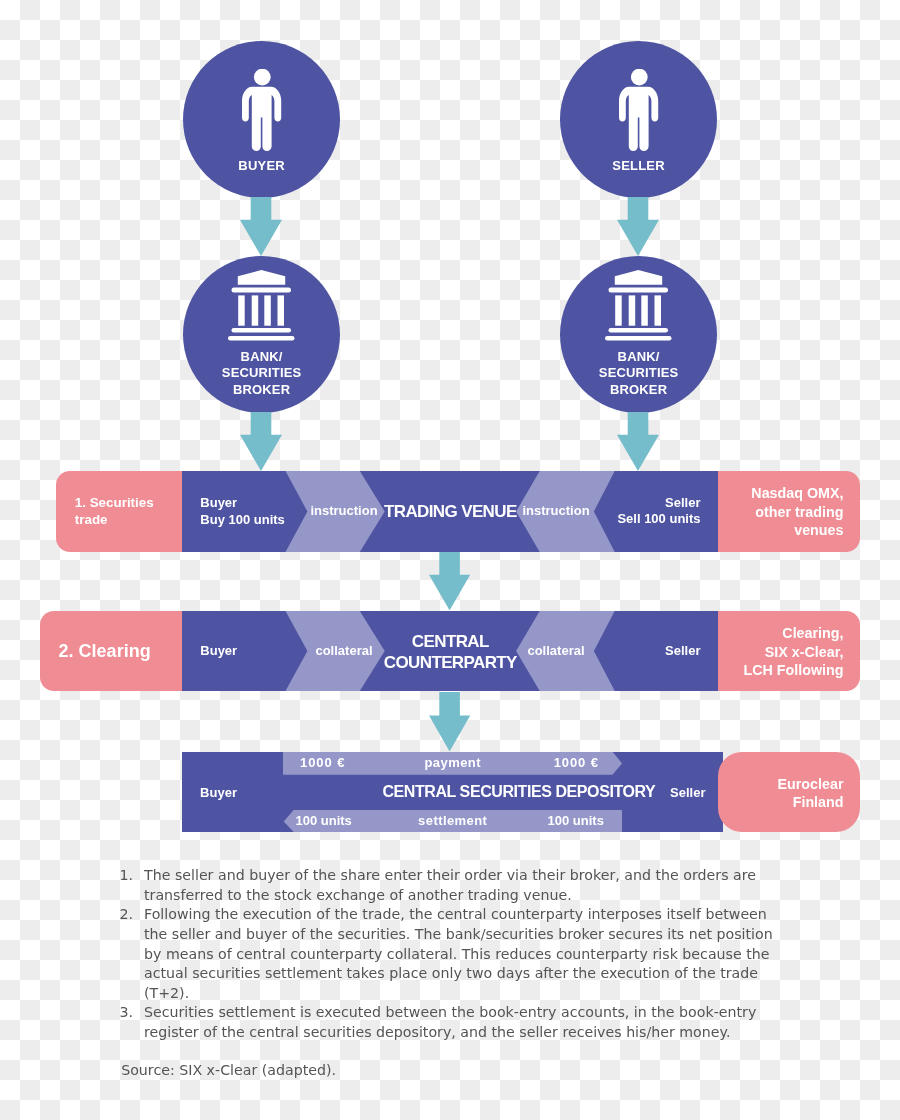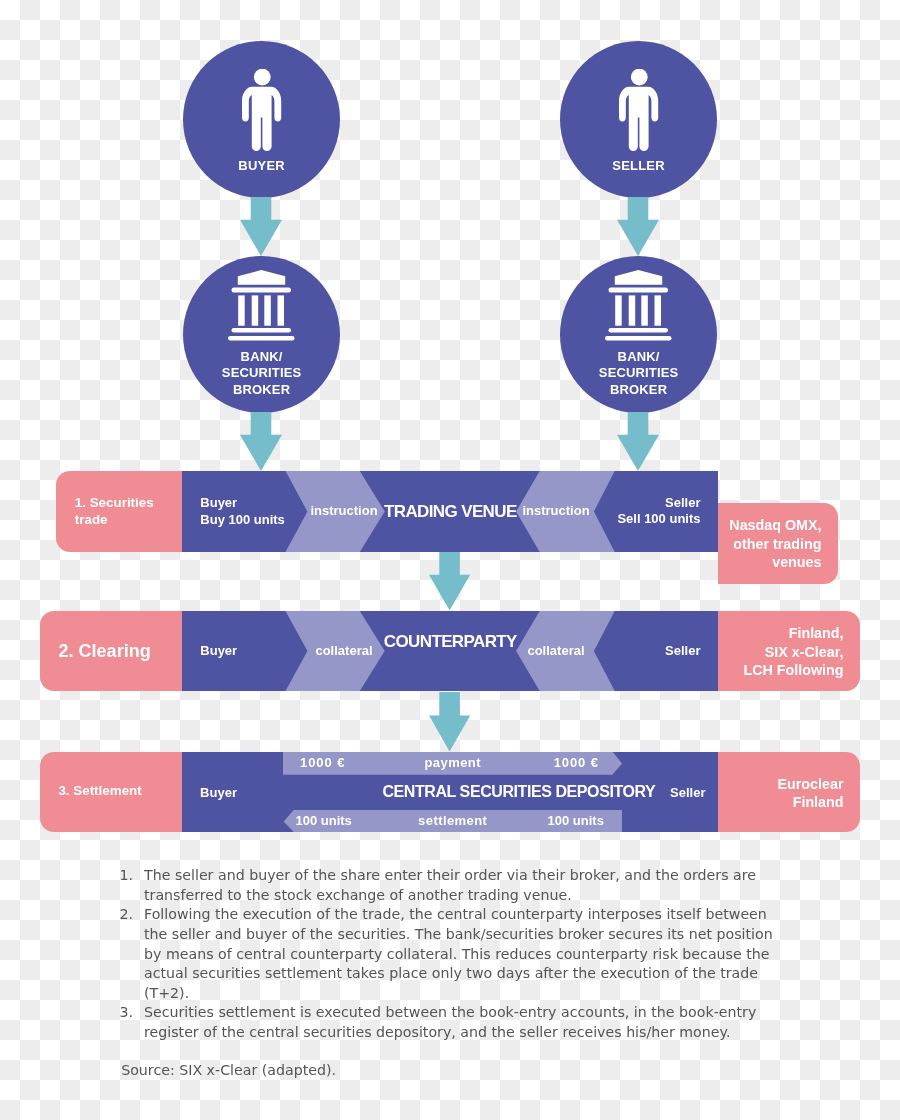--- a/index.html
+++ b/index.html
@@ -146,79 +146,77 @@
           <div>Buy 100 units</div>
         </div>
       <div class="txt b" style="left:62px;width:200px;top:32.1px;font-size:13px;line-height:16.8px;text-align:center;">instruction</div>
       <div class="txt b" style="left:68px;width:400px;top:29.9px;font-size:17px;line-height:21px;text-align:center;letter-spacing:-0.62px;text-indent:0.62px;">TRADING VENUE</div>
       <div class="txt b" style="left:274px;width:200px;top:32.1px;font-size:13px;line-height:16.8px;text-align:center;">instruction</div>
       <div class="txt b" style="right:17.5px;top:23.6px;font-size:13px;line-height:16.8px;text-align:right;">
           <div>Seller</div>
           <div>Sell 100 units</div>
         </div>
     </div>
-    <div class="seg pinkR" style="left:678px;width:120px;margin-top:32px;">
+    <div class="seg pinkR" style="left:678px;width:142px;">
       <div class="txt b" style="right:16.5px;top:13.1px;font-size:14.3px;line-height:18.4px;text-align:right;">
           <div>Nasdaq OMX,</div>
           <div>other trading</div>
           <div>venues</div>
         </div>
     </div>
   </div>
 
   <div class="row" style="left:40px;top:611px;width:820px;height:80px;">
     <div class="seg pinkL" style="left:0;width:142px;">
       <div class="txt b" style="left:18.6px;top:31.5px;font-size:18px;line-height:16.8px;">2. Clearing</div>
     </div>
     <div class="seg blue" style="left:142px;width:536px;">
       <svg width="536" height="80" viewBox="0 0 536 80" style="position:absolute;left:0;top:0;">
         <path fill="#9597c9" d="M103.5,0 H177.8 L202.7,40 L177.8,80 H103.5 L125.4,40 Z"></path>
         <path fill="#9597c9" d="M357.7,0 H432.7 L411.9,40 L432.7,80 H357.7 L334.1,40 Z"></path>
       </svg>
       <div class="txt b" style="left:18.3px;top:32.1px;font-size:13px;line-height:16.8px;">Buyer</div>
       <div class="txt b" style="left:62px;width:200px;top:31.5px;font-size:13px;line-height:16.8px;text-align:center;">collateral</div>
       <div class="txt b" style="left:68px;width:400px;top:21px;font-size:17px;line-height:20.8px;text-align:center;letter-spacing:-0.62px;text-indent:0.62px;">
+          <div>CENTRAL</div>
           <div>COUNTERPARTY</div>
         </div>
       <div class="txt b" style="left:274px;width:200px;top:31.5px;font-size:13px;line-height:16.8px;text-align:center;">collateral</div>
       <div class="txt b" style="right:17.5px;top:32.1px;font-size:13px;line-height:16.8px;text-align:right;">Seller</div>
     </div>
     <div class="seg pinkR" style="left:678px;width:142px;">
       <div class="txt b" style="right:16.5px;top:13.1px;font-size:14.3px;line-height:18.4px;text-align:right;">
-          <div>Finland,</div>
+          <div>Clearing,</div>
           <div>SIX x-Clear,</div>
           <div>LCH Following</div>
         </div>
     </div>
   </div>
 
   <div class="row" style="left:40px;top:752px;width:820px;height:80px;">
-    <div class="seg pinkL" style="left:0;width:142px;">
-      <div class="txt b" style="left:18.4px;top:31.1px;font-size:13.4px;line-height:16.8px;">3. Settlement</div>
-    </div>
     <div class="seg blue" style="left:142px;width:541px;">
       <svg width="536" height="80" viewBox="0 0 536 80" style="position:absolute;left:0;top:0;">
         <path fill="#9597c9" d="M101,0 H430.8 L440,11.4 L430.4,22.8 H101 Z"></path>
         <path fill="#9597c9" d="M111.7,58 H440 V80 H111.7 L101.7,69.4 Z"></path>
       </svg>
       <div class="txt" style="left:101px;width:339px;top:3.2px;height:18px;font-size:13px;line-height:16.8px;">
         <span class="b" style="position:absolute;left:17.1px;letter-spacing:0.9px;">1000 €</span>
         <span class="b" style="position:absolute;left:0;right:0;text-align:center;letter-spacing:0.42px;text-indent:0.42px;">payment</span>
         <span class="b" style="position:absolute;right:23.2px;letter-spacing:0.9px;">1000 €</span>
       </div>
       <div class="txt" style="left:101px;width:339px;top:61.2px;height:18px;font-size:13px;line-height:16.8px;">
         <span class="b" style="position:absolute;left:12.5px;">100 units</span>
         <span class="b" style="position:absolute;left:0;right:0;text-align:center;letter-spacing:0.42px;text-indent:0.42px;">settlement</span>
         <span class="b" style="position:absolute;right:18.1px;">100 units</span>
       </div>
       <div class="txt b" style="left:18.1px;top:32.8px;font-size:13px;line-height:16.8px;">Buyer</div>
       <div class="txt b" style="left:73.3px;width:400px;top:30.4px;font-size:16px;line-height:19.6px;text-align:right;letter-spacing:-0.42px;text-indent:0.42px;">CENTRAL SECURITIES DEPOSITORY</div>
       <div class="txt b" style="right:17.5px;top:32.8px;font-size:13px;line-height:16.8px;text-align:right;">Seller</div>
     </div>
-    <div class="seg pinkR" style="left:678px;width:142px;">
+    <div class="seg pinkR" style="left:678px;width:142px;border-radius:24px;">
       <div class="txt b" style="right:16.5px;top:22.6px;font-size:14.3px;line-height:18.4px;text-align:right;">
           <div>Euroclear</div>
           <div>Finland</div>
         </div>
     </div>
   </div>
 
   <div class="notes" style="left:119.4px;top:866px;width:660px;">
     <div class="note">
       <span class="mk">1.</span>

